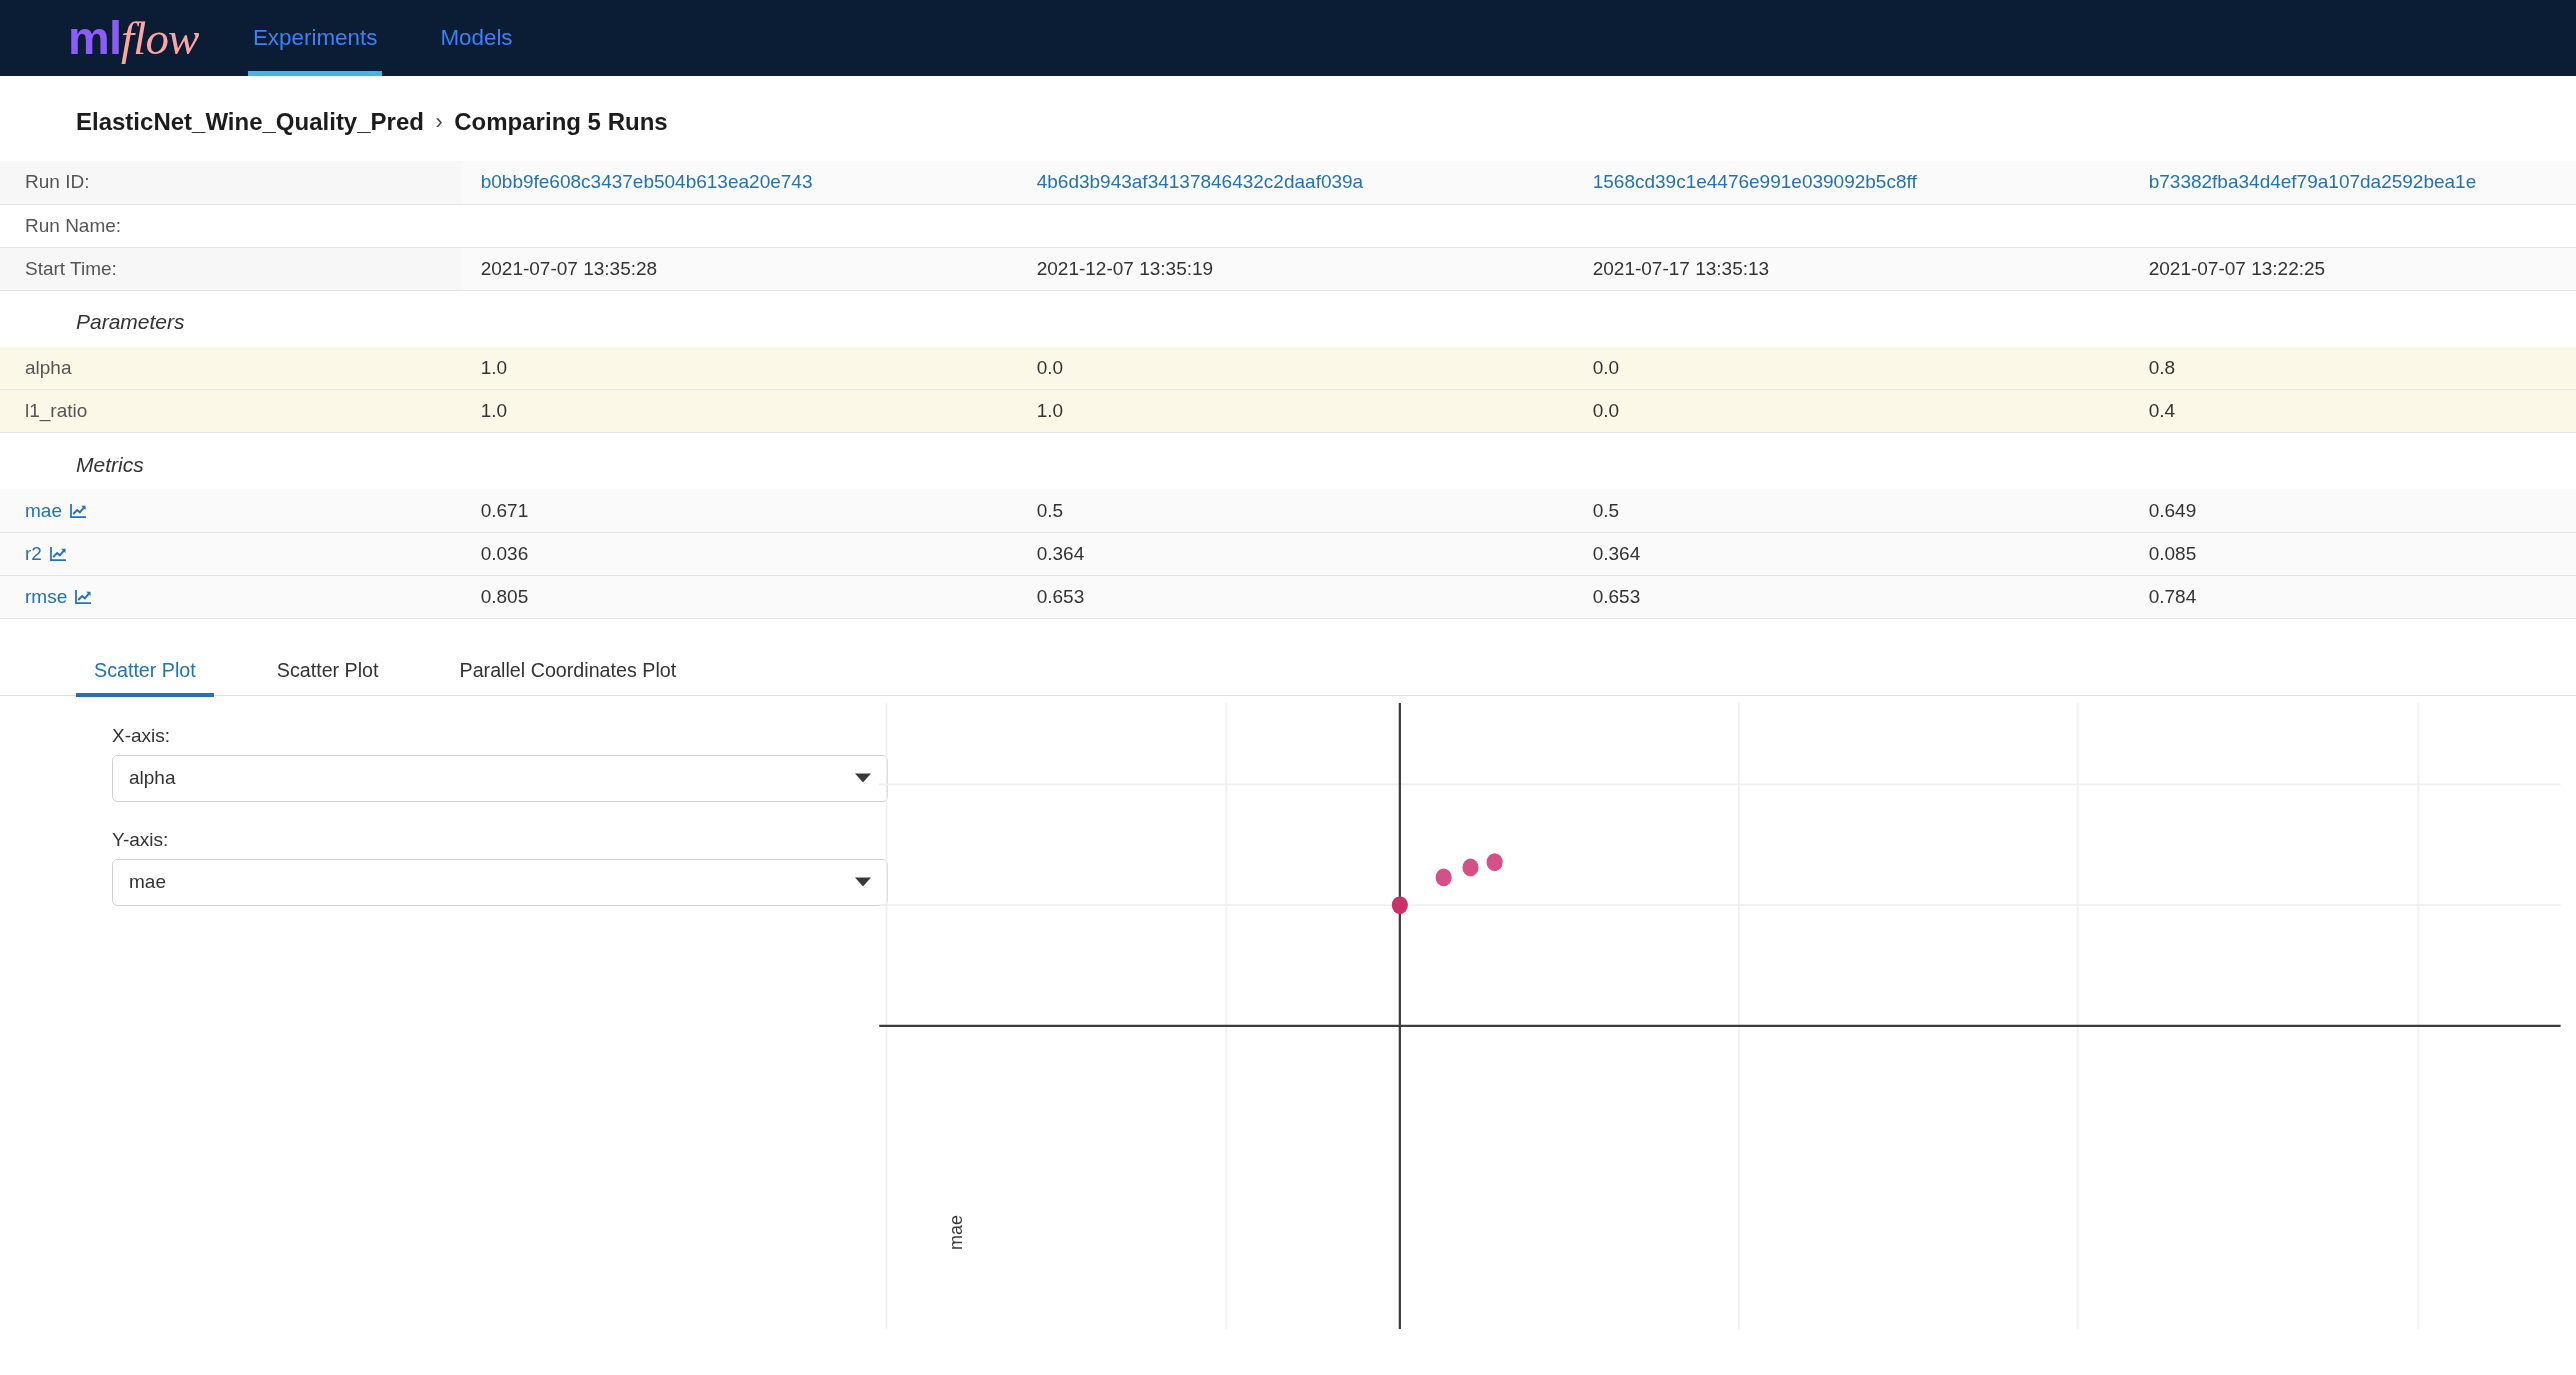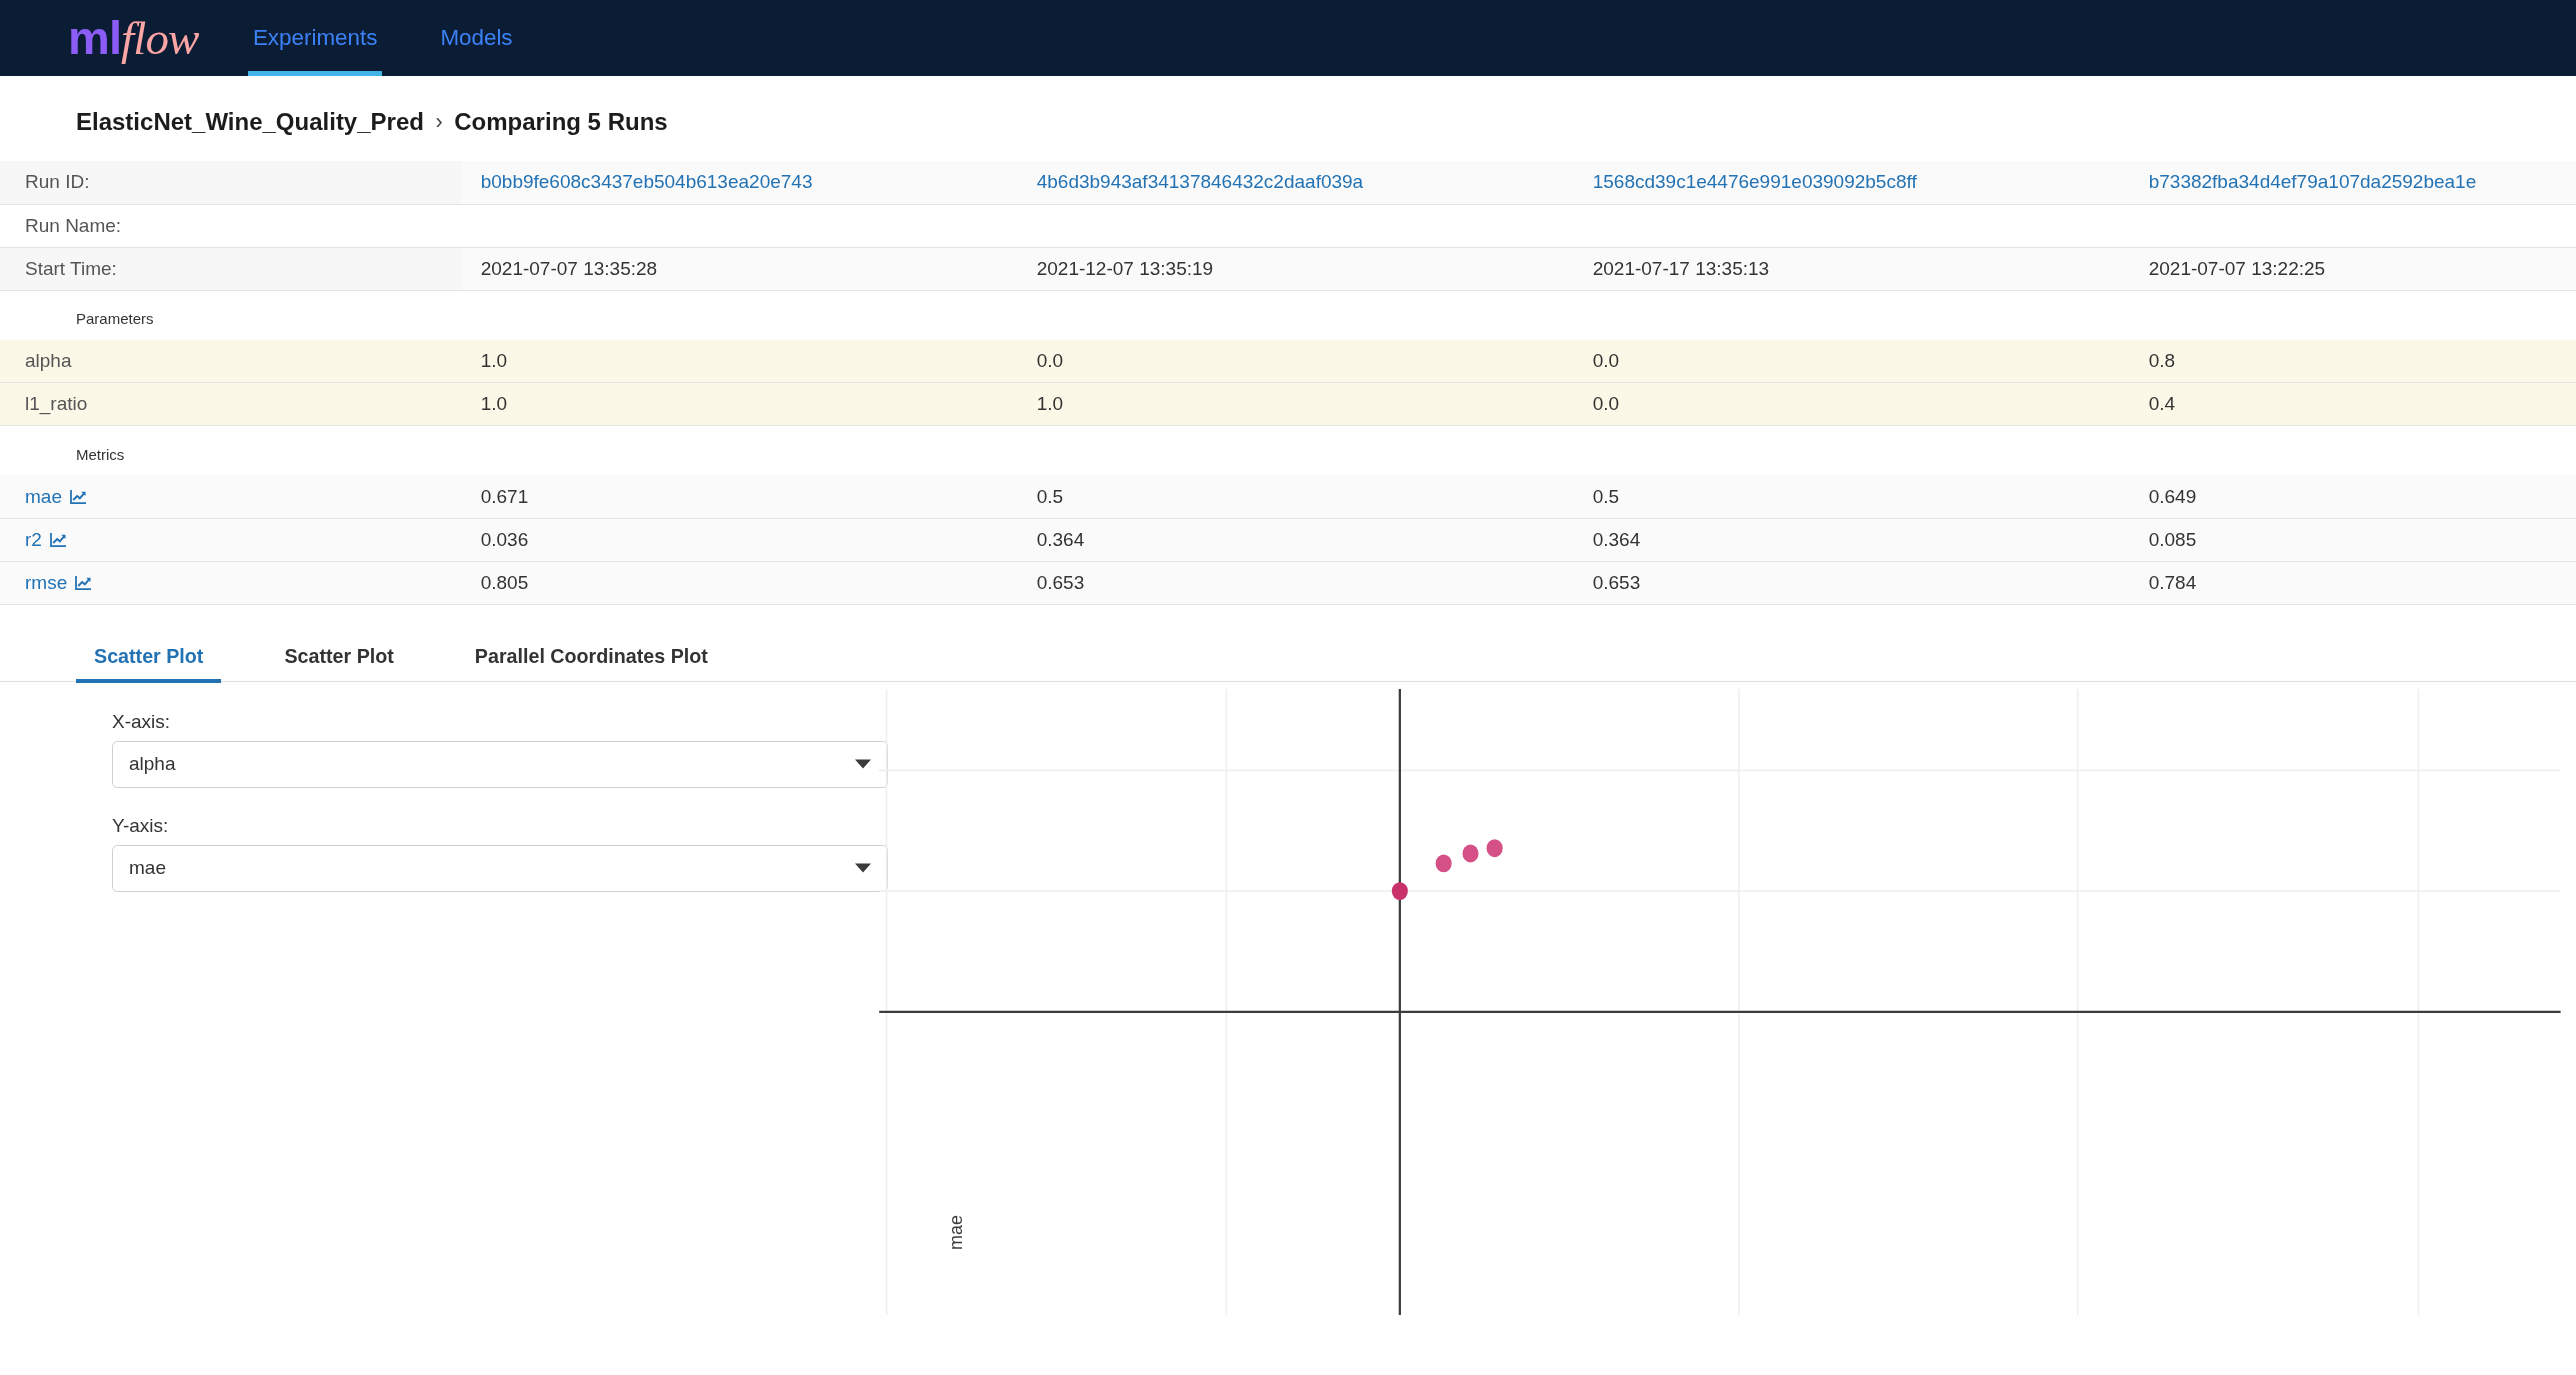--- a/index.html
+++ b/index.html
@@ -98,22 +98,23 @@
     padding-left: 25px;
   }
   .cmp-table tr.param td { background: #fcf8e8; }
   .cmp-table tr.metric td { background: #fafafa; }
   .cmp-table tr.metric.alt td { background: #fafafa; }
 
   .runid-link { color: #2272b4; cursor: pointer; }
 
   .section-head {
     padding: 19.7px 0 12.5px 76px;
-    font-size: 15px;
+    font-size: 21px;
     color: #333333;
+    font-style: italic;
   }
 
   .metric-link {
     color: #2272b4;
     cursor: pointer;
     display: inline-flex;
     align-items: center;
     gap: 8px;
   }
   .mini-chart-icon { display: inline-block; vertical-align: -1.8px; }
@@ -127,21 +128,20 @@
     border-bottom: 1.8px solid #e0e0e0;
     height: 52px;
   }
   .tab {
     font-size: 19.7px;
     color: #333333;
     padding: 0 18px 12.5px 18px;
     margin-right: 45px;
     cursor: pointer;
     position: relative;
-    font-weight: bold;
   }
   .tab.active { color: #2272b4; }
   .tab.active::after {
     content: "";
     position: absolute;
     left: 0; right: 0; bottom: -1.8px;
     height: 3.6px;
     background: #2272b4;
   }
 

